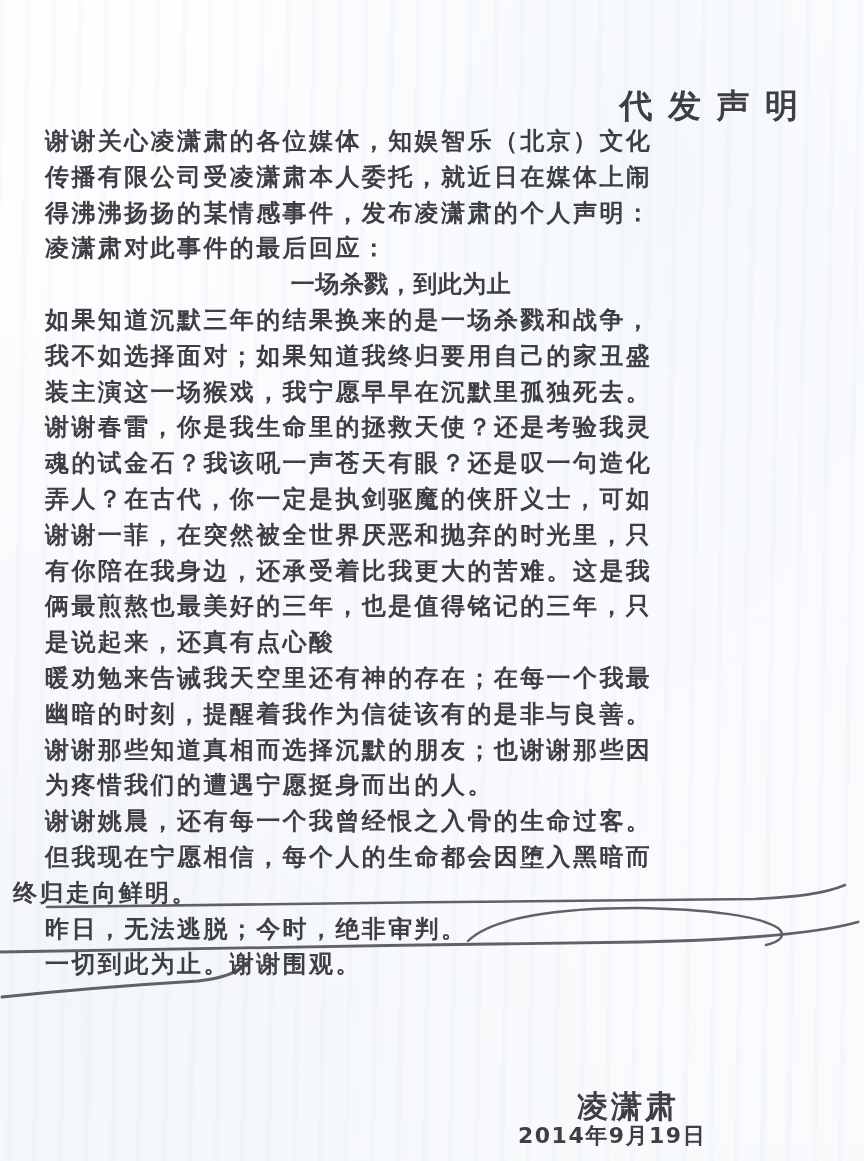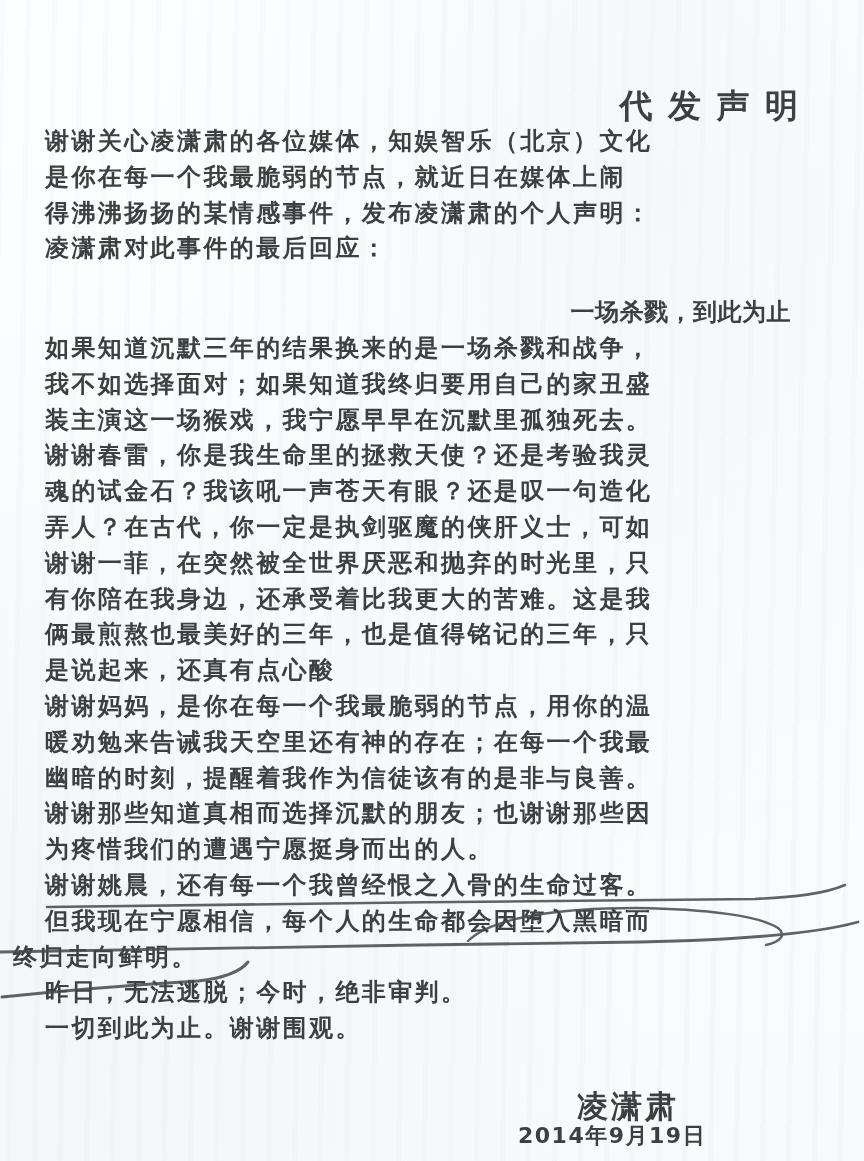--- a/index.html
+++ b/index.html
@@ -23,21 +23,21 @@
     font-size:33px; font-weight:700;
     letter-spacing:2px;
     white-space:nowrap;
   }
   .body-text {
     position:absolute; left:45px; top:124px; width:780px;
     font-size:24px; font-weight:700;
     letter-spacing:2.4px;
   }
   .line { height:35.8px; line-height:35.8px; white-space:nowrap; }
-  .line.center { text-align:right; letter-spacing:0.5px; transform:translateX(-34px);margin-top:28px; }
+  .line.center { text-align:center; letter-spacing:0.5px; transform:translateX(-34px); }
   .line.shift-left { margin-left:-32px; }
 
   .signature {
     position:absolute; left:577px; top:1086px;
     font-size:31px; font-weight:700; letter-spacing:3px; white-space:nowrap;
   }
   .sign-date {
     position:absolute; left:518px; top:1121px;
     font-size:22px; font-weight:700; letter-spacing:1.5px; white-space:nowrap;
   }
@@ -51,35 +51,34 @@
 </style>
 </head>
 <body>
 
 <div class="page">
 
   <div class="doc-title ink">代 发 声 明</div>
 
   <div class="body-text ink">
     <div class="line">谢谢关心凌潇肃的各位媒体，知娱智乐（北京）文化</div>
-    <div class="line">是你在每一个我最脆弱的节点，就近日在媒体上闹</div>
+    <div class="line">传播有限公司受凌潇肃本人委托，就近日在媒体上闹</div>
     <div class="line">得沸沸扬扬的某情感事件，发布凌潇肃的个人声明：</div>
     <div class="line">凌潇肃对此事件的最后回应：</div>
     <div class="line center">一场杀戮，到此为止</div>
     <div class="line">如果知道沉默三年的结果换来的是一场杀戮和战争，</div>
     <div class="line">我不如选择面对；如果知道我终归要用自己的家丑盛</div>
     <div class="line">装主演这一场猴戏，我宁愿早早在沉默里孤独死去。</div>
     <div class="line">谢谢春雷，你是我生命里的拯救天使？还是考验我灵</div>
     <div class="line">魂的试金石？我该吼一声苍天有眼？还是叹一句造化</div>
     <div class="line">弄人？在古代，你一定是执剑驱魔的侠肝义士，可如</div>
     <div class="line">谢谢一菲，在突然被全世界厌恶和抛弃的时光里，只</div>
     <div class="line">有你陪在我身边，还承受着比我更大的苦难。这是我</div>
     <div class="line">俩最煎熬也最美好的三年，也是值得铭记的三年，只</div>
     <div class="line">是说起来，还真有点心酸</div>
-    <div class="line">谢谢妈妈，是你在每一个我最脆弱的节点，用你的温</div>
     <div class="line">暖劝勉来告诫我天空里还有神的存在；在每一个我最</div>
     <div class="line">幽暗的时刻，提醒着我作为信徒该有的是非与良善。</div>
     <div class="line">谢谢那些知道真相而选择沉默的朋友；也谢谢那些因</div>
     <div class="line">为疼惜我们的遭遇宁愿挺身而出的人。</div>
     <div class="line">谢谢姚晨，还有每一个我曾经恨之入骨的生命过客。</div>
     <div class="line">但我现在宁愿相信，每个人的生命都会因堕入黑暗而</div>
     <div class="line shift-left">终归走向鲜明。</div>
     <div class="line">昨日，无法逃脱；今时，绝非审判。</div>
     <div class="line">一切到此为止。谢谢围观。</div>
   </div>

